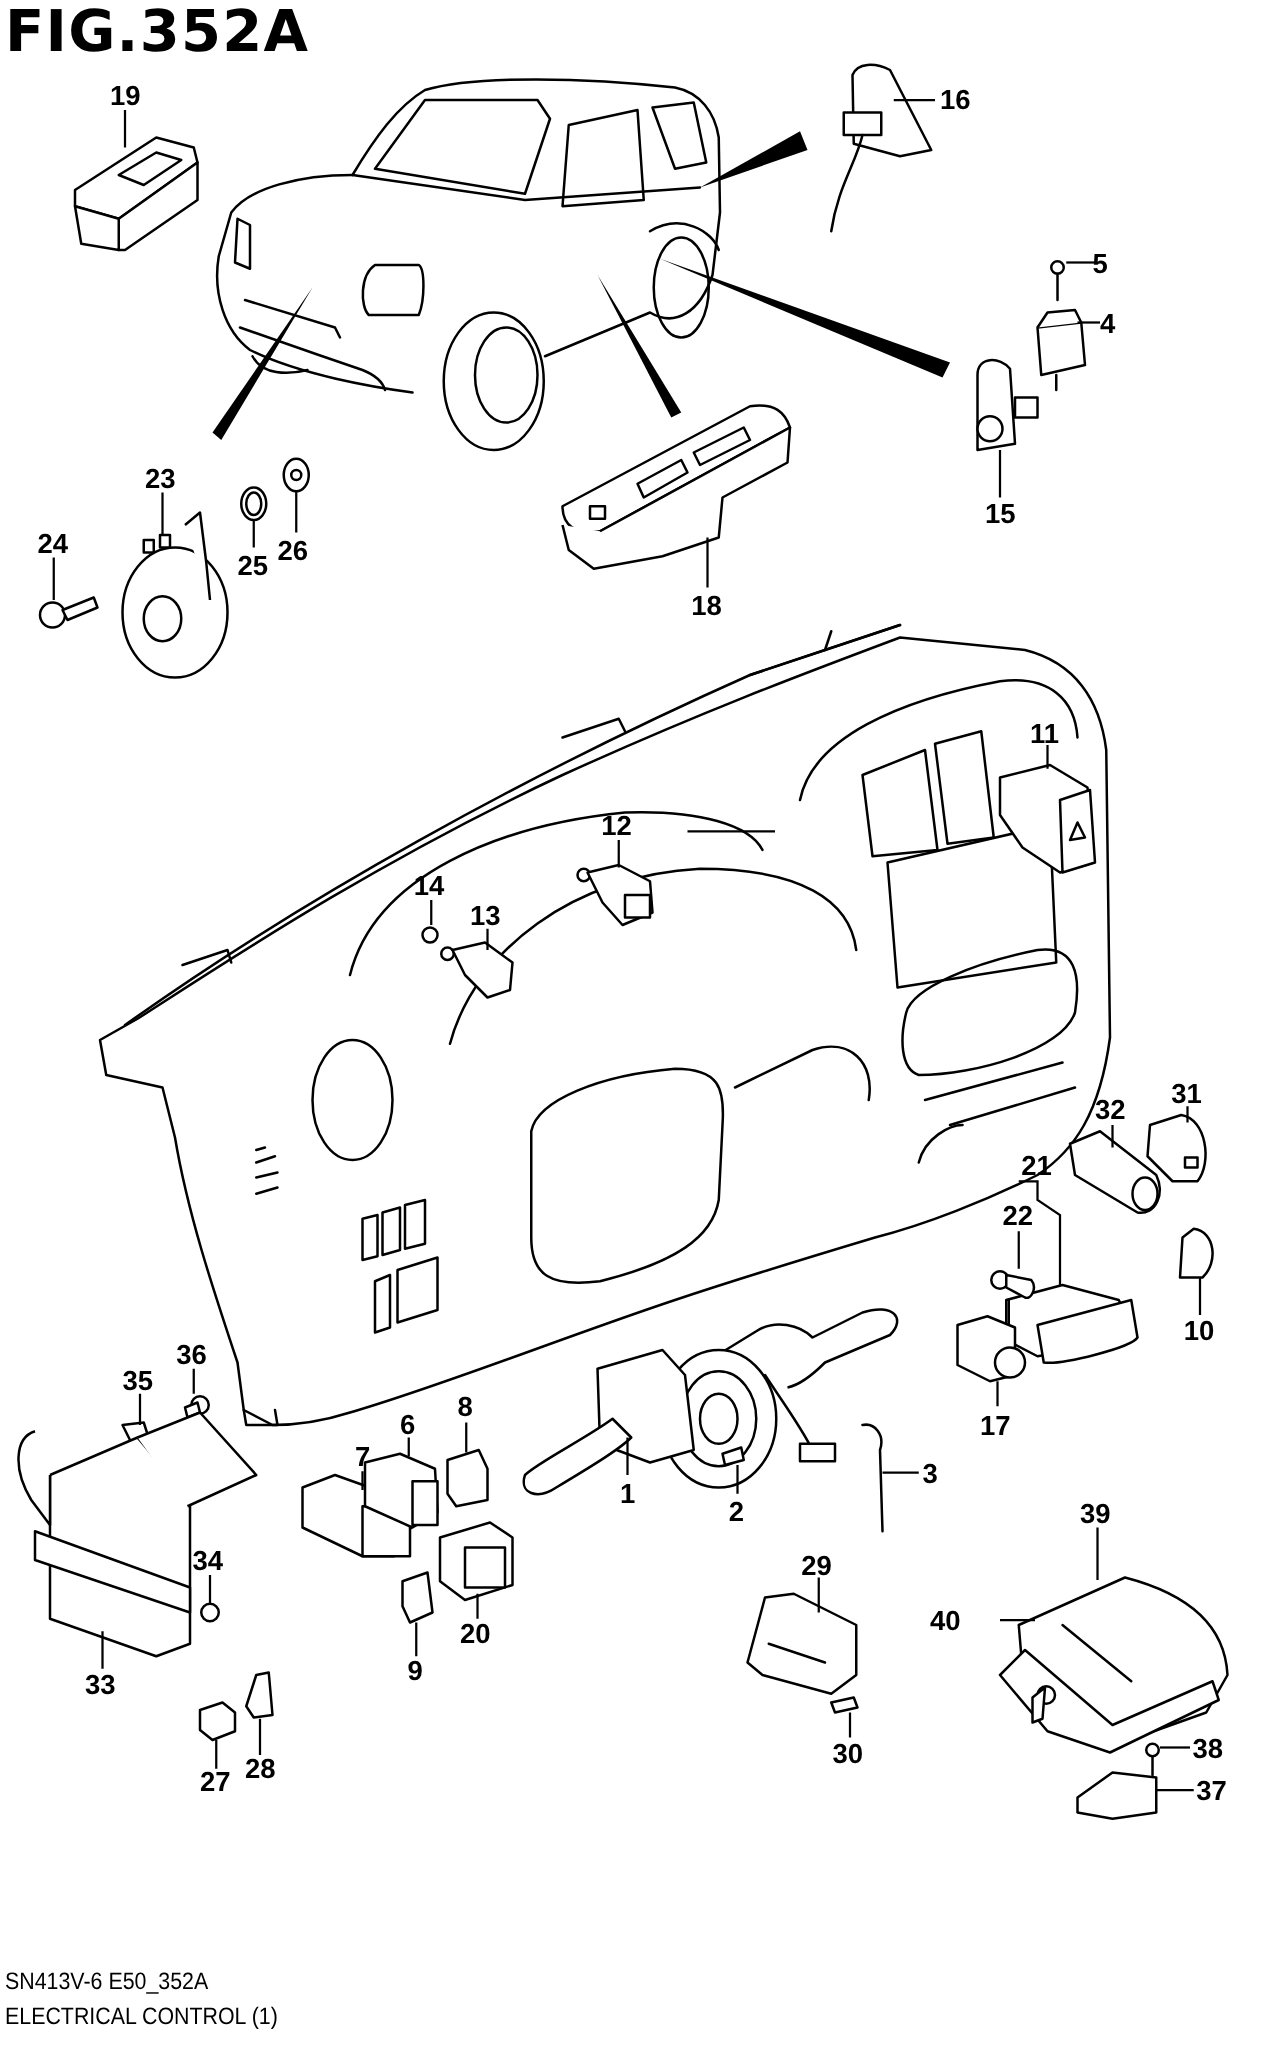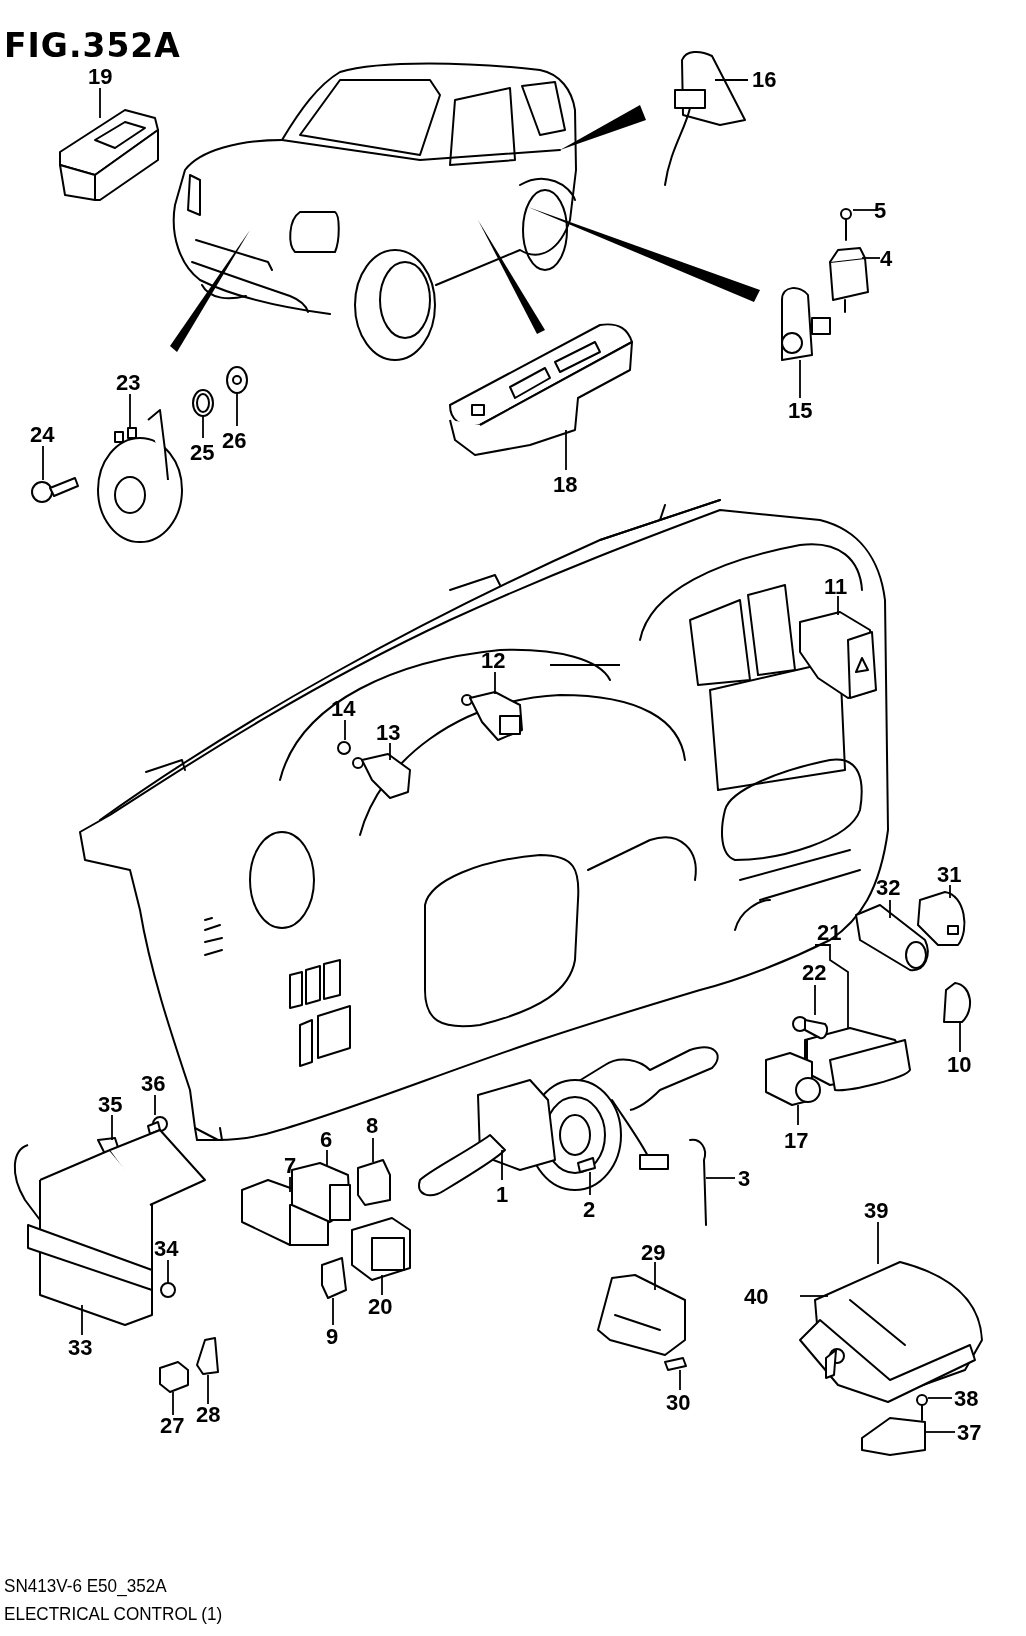--- a/index.html
+++ b/index.html
@@ -1,17 +1,17 @@
 <!DOCTYPE html>
 <html><head>
   <meta charset="utf-8">
   <style>
     html, body { margin: 0; padding: 0; background: #ffffff; }
     body { width: 1026px; height: 1636px; position: relative; overflow: hidden; font-family: "Liberation Sans", sans-serif; color: #000; }
-    .fig-title { position: absolute; left: 4px; top: 2px; font-family: "DejaVu Sans", sans-serif; font-weight: bold; font-size: 33px; letter-spacing: 1px; line-height: 1; margin-top: 27px; }
+    .fig-title { position: absolute; left: 4px; top: 2px; font-family: "DejaVu Sans", sans-serif; font-weight: bold; font-size: 46px; letter-spacing: 1px; line-height: 1; }
     .footer { position: absolute; left: 4px; font-family: "Liberation Sans", sans-serif; font-size: 19px; line-height: 1; transform: scaleX(0.9); transform-origin: left; }
     .footer.code { top: 1576px; }
     .footer.title { top: 1604px; }
     svg.diagram { position: absolute; left: 0; top: 0; }
     .diagram .ln { fill: none; stroke: #000; stroke-width: 2; stroke-linejoin: round; stroke-linecap: round; }
     .diagram .part { fill: #fff; stroke: #000; stroke-width: 2; stroke-linejoin: round; }
     .diagram .wedge { fill: #000; stroke: none; }
     .diagram .lead { stroke: #000; stroke-width: 1.8; fill: none; }
     .diagram text.callout { font-family: "Liberation Sans", sans-serif; font-weight: bold; font-size: 22px; fill: #000; }
   </style>

